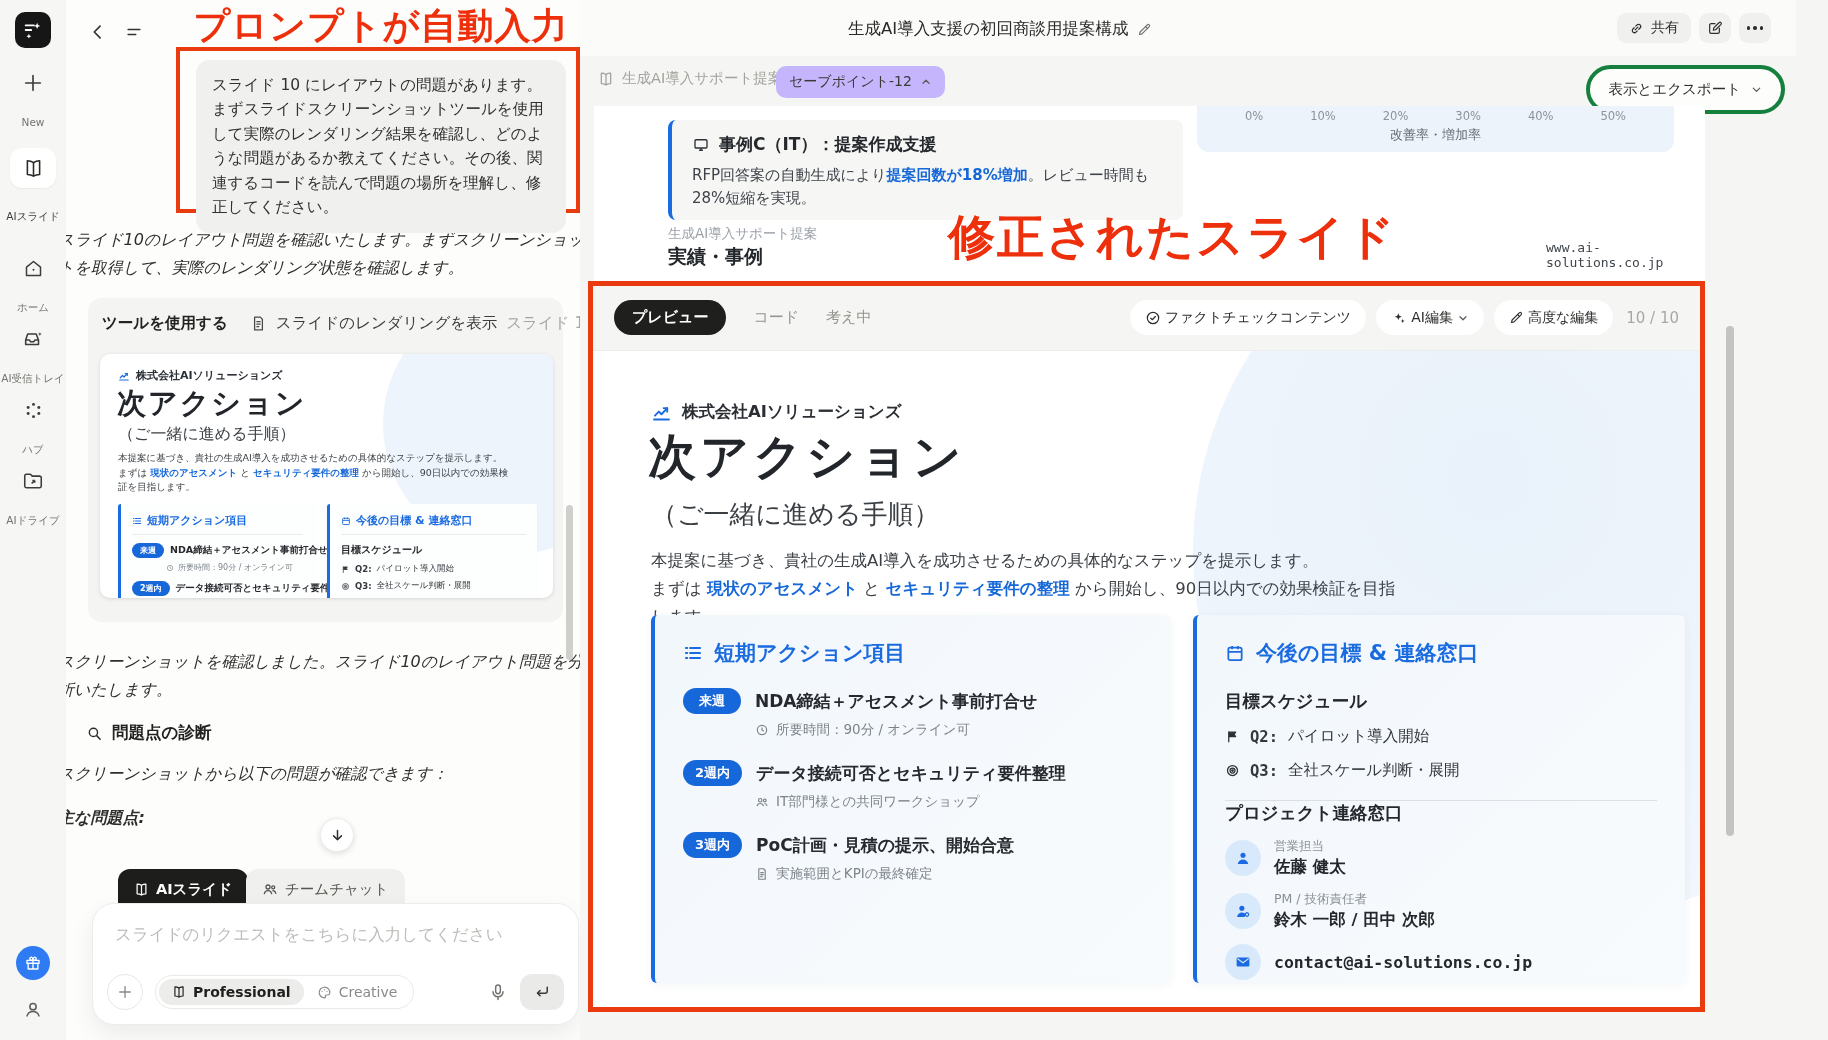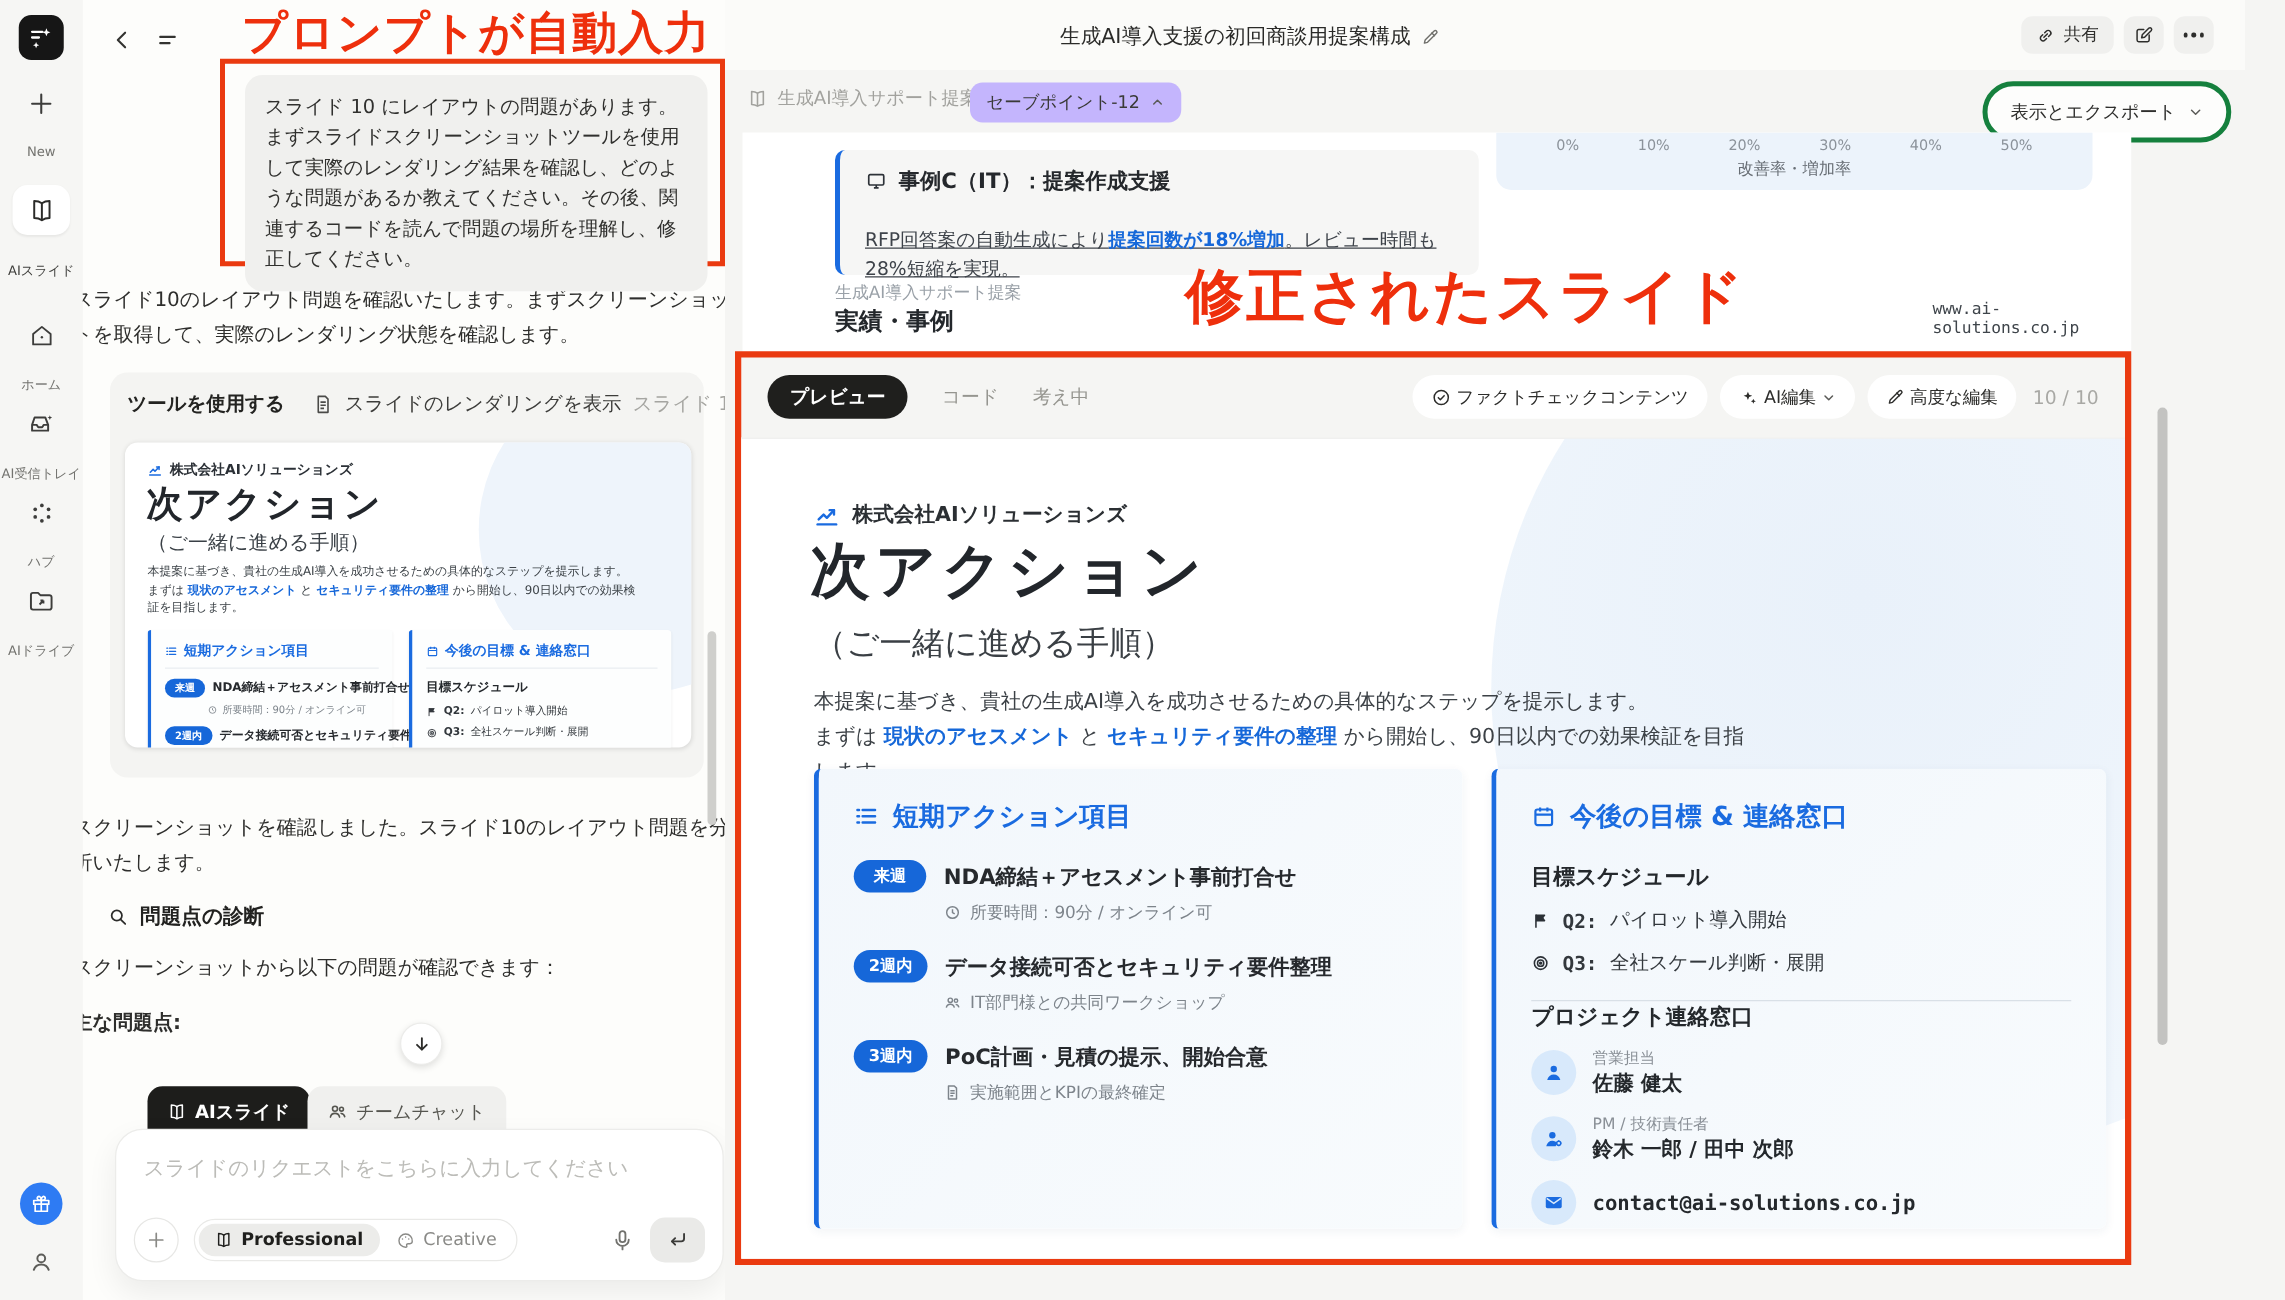--- a/index.html
+++ b/index.html
@@ -17,21 +17,21 @@
   .sb-active-box{width:46px;height:40px;background:#ffffff;border-radius:12px;box-shadow:0 1px 2px rgba(0,0,0,.06);display:flex;align-items:center;justify-content:center;}
   .sb-gift{position:absolute;left:16px;top:946px;width:34px;height:34px;border-radius:50%;background:#2e7bf3;display:flex;align-items:center;justify-content:center;}
   .sb-account{position:absolute;left:22px;top:998px;color:#5d5d59;}
 
   
   .chat{position:absolute;left:66px;top:0;width:514px;height:100%;background:#fdfdfb;overflow:hidden;z-index:20;}
   .chat-btn{position:absolute;top:18px;width:28px;height:28px;display:flex;align-items:center;justify-content:center;color:#333330;cursor:pointer;}
   .annot-top{position:absolute;left:110px;top:2px;width:410px;text-align:center;font-size:36px;font-weight:800;color:#ee2f0c;letter-spacing:1px;white-space:nowrap;z-index:5;}
   .prompt-box{position:absolute;left:110px;top:47px;width:404px;height:166px;border:4px solid #ea3a10;z-index:4;background:transparent;}
   .prompt-bubble{position:absolute;left:16px;top:9px;width:370px;background:#f0f0ee;border-radius:14px;padding:13px 16px;font-size:15.5px;line-height:1.58;color:#30302e;}
-  .msg{position:absolute;left:-8px;width:540px;font-size:16px;line-height:1.72;color:#2e2e2c;}
+  .msg{position:absolute;left:-8px;width:540px;font-size:16px;line-height:1.72;color:#2e2e2c;font-style:italic;}
   .diag-row{position:absolute;left:20px;display:flex;align-items:center;gap:9px;font-size:16.5px;font-weight:700;color:#222220;}
   .tool-card{position:absolute;left:22px;top:298px;width:475px;height:324px;background:#f4f4f2;border-radius:14px;}
   .tool-head{display:flex;align-items:center;gap:9px;padding:15px 14px 0 14px;font-size:15.5px;white-space:nowrap;}
   .tool-head .tname{font-weight:700;color:#232321;}
   .tool-sep{width:1px;height:16px;background:#d4d4d1;margin:0 2px;}
   .tool-action{color:#3c3c3a;}
   .tool-ref{color:#a5a5a1;}
   .mini-slide{position:absolute;left:12px;top:56px;width:453px;height:244px;background:#ffffff;border-radius:10px;box-shadow:0 1px 4px rgba(0,0,0,.12);overflow:hidden;}
   .mini-decor{position:absolute;right:-90px;top:-60px;width:260px;height:260px;border-radius:50%;background:#eef4fb;}
   .ms-co{position:absolute;left:18px;top:14px;display:flex;align-items:center;gap:6px;font-size:11px;font-weight:700;color:#2b3036;}
@@ -80,21 +80,21 @@
 
   .subrow{position:absolute;left:0;top:56px;width:100%;height:50px;}
   .crumb{position:absolute;left:50px;top:13px;display:flex;align-items:center;gap:8px;font-size:14.5px;color:#a2a29e;white-space:nowrap;}
   .savepoint{position:absolute;left:228px;top:10px;display:flex;align-items:center;gap:8px;height:32px;padding:0 13px;border-radius:10px;background:#c4b5fd;color:#3a3a38;font-size:14px;cursor:pointer;white-space:nowrap;}
   .export-btn{position:absolute;right:11px;top:9px;display:flex;align-items:center;gap:9px;height:49px;padding:0 18px;border-radius:999px;background:#fdfdfc;border:4px solid #15803d;color:#2f2f2d;font-size:14.5px;cursor:pointer;white-space:nowrap;}
 
   
   .prev-frag{position:absolute;left:46px;top:106px;width:1111px;height:177px;background:#ffffff;overflow:hidden;}
   .case-card{position:absolute;left:74px;top:14px;width:515px;height:100px;background:#f6f6f5;border-left:4px solid #1a6be0;border-radius:8px;padding:13px 20px;}
   .case-title{display:flex;align-items:center;gap:9px;font-size:17px;font-weight:700;color:#25282c;white-space:nowrap;}
-  .case-body{margin-top:25px;font-size:15px;line-height:1.5;color:#3e434a;text-decoration:underline;}
+  .case-body{margin-top:8px;font-size:15px;line-height:1.5;color:#3e434a;}
   .case-body .blue{color:#1668d9;font-weight:700;}
   .chart-box{position:absolute;left:603px;top:0;width:477px;height:46px;background:#ecf3fb;border-radius:0 0 12px 12px;}
   .chart-ticks{display:flex;justify-content:space-between;padding:3px 48px 0;font-size:11.5px;color:#8b929a;}
   .chart-cap{text-align:center;font-size:13px;color:#676d74;margin-top:3px;}
   .deck-label{position:absolute;left:74px;top:119px;font-size:13.5px;color:#9aa1a8;}
   .frag-title{position:absolute;left:74px;top:138px;font-size:19px;font-weight:700;color:#23272b;}
   .frag-url{position:absolute;left:952px;top:134px;font-size:13px;color:#3f454b;}
   .annot-slide{position:absolute;left:400px;top:206px;font-size:47px;font-weight:800;color:#ee2f0c;letter-spacing:2px;white-space:nowrap;z-index:6;}
 
   

